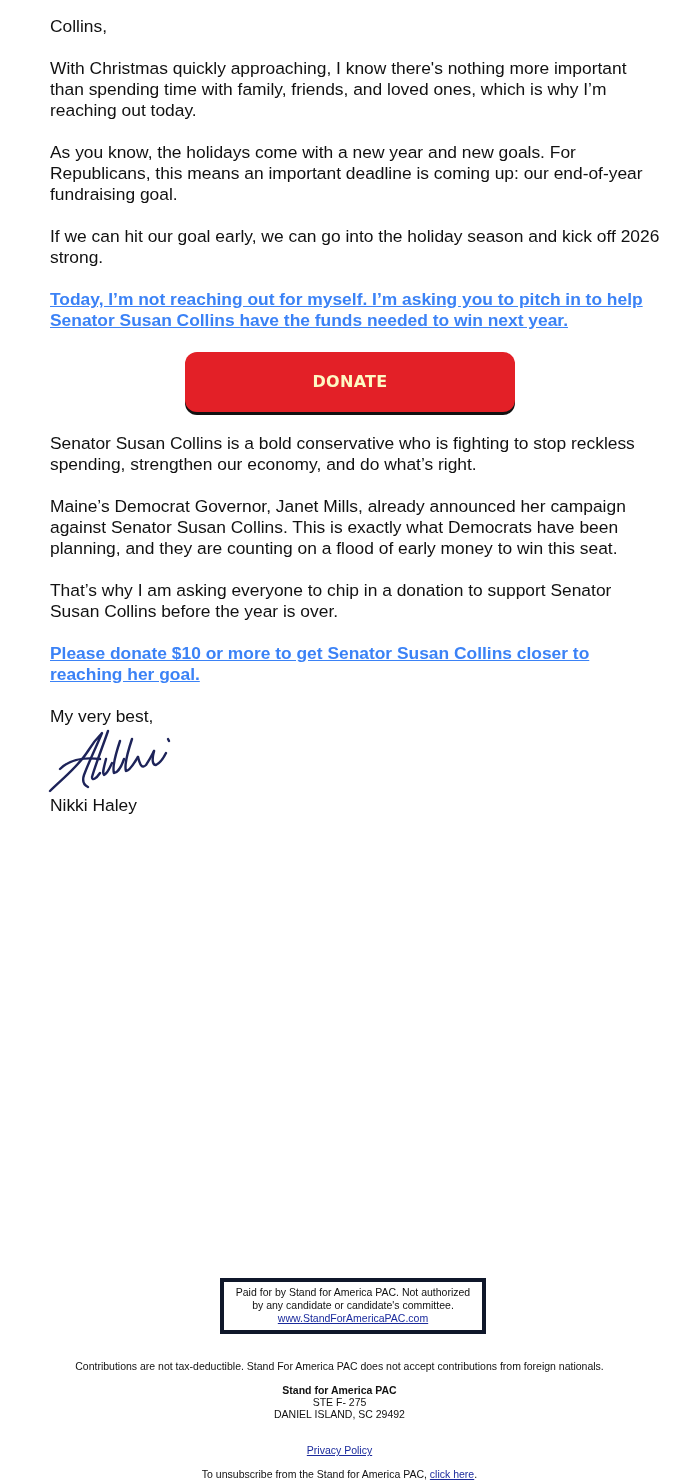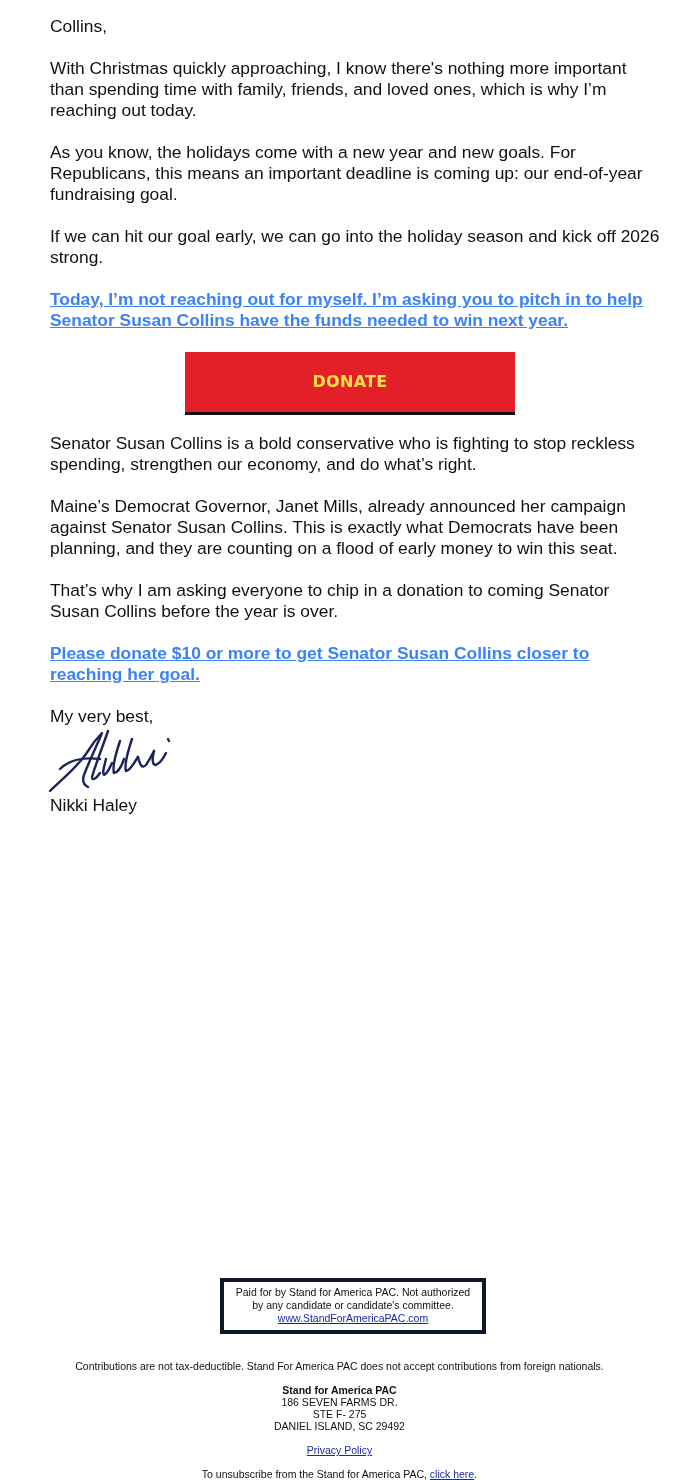--- a/index.html
+++ b/index.html
@@ -35,27 +35,27 @@
       text-align: center;
       margin: 0 0 21px 0;
       padding-left: 0;
     }
     .donate-btn {
       display: inline-block;
       width: 330px;
       height: 60px;
       line-height: 60px;
       background: #e32027;
-      color: #fde047;
+      color: #fef9c3;
       font-family: "DejaVu Sans", sans-serif;
       font-weight: bold;
       font-size: 16px;
       letter-spacing: 0.3px;
       text-align: center;
-      border-radius: 0;
+      border-radius: 12px;
       box-shadow: 0 3px 0 #111111;
       text-decoration: none;
       margin-left: -10px;
     }
     .signature {
       display: block;
       margin: -4px 0 0 -2px;
       width: 125px;
       height: 66px;
     }
@@ -103,21 +103,21 @@
   <p>As you know, the holidays come with a new year and new goals. For Republicans, this means an important deadline is coming up: our end-of-year fundraising goal.</p>
   <p>If we can hit our goal early, we can go into the holiday season and kick off 2026 strong.</p>
   <p>
     <a class="cta-link" href="#">Today, I’m not reaching out for myself. I’m asking you to pitch in to help Senator Susan Collins have the funds needed to win next year.</a>
   </p>
   <div class="donate-wrap">
     <a class="donate-btn" href="#">DONATE</a>
   </div>
   <p>Senator Susan Collins is a bold conservative who is fighting to stop reckless spending, strengthen our economy, and do what’s right.</p>
   <p>Maine’s Democrat Governor, Janet Mills, already announced her campaign against Senator Susan Collins. This is exactly what Democrats have been planning, and they are counting on a flood of early money to win this seat.</p>
-  <p>That’s why I am asking everyone to chip in a donation to coming Senator Susan Collins before the year is over.</p>
+  <p>That’s why I am asking everyone to chip in a donation to support Senator Susan Collins before the year is over.</p>
   <p>
     <a class="cta-link" href="#">Please donate $10 or more to get Senator Susan Collins closer to reaching her goal.</a>
   </p>
   <p style="margin-bottom:6px;">My very best,</p>
   <svg class="signature" viewBox="0 0 125 66" xmlns="http://www.w3.org/2000/svg">
     <g fill="none" stroke="#1d2359" stroke-width="2.4" stroke-linecap="round" stroke-linejoin="round">
       <path d="M2 62 C 14 50, 30 38, 40 22 C 46 12, 52 6, 54 4 C 50 14, 42 30, 36 46 C 34 52, 36 56, 40 58"></path>
       <path d="M12 40 C 22 30, 36 28, 52 30"></path>
       <path d="M60 2 C 56 14, 48 34, 44 48 C 44 52, 48 50, 52 44"></path>
       <path d="M58 30 C 56 38, 54 44, 56 46 C 60 44, 62 38, 64 34"></path>
@@ -134,21 +134,20 @@
 <div class="disclaimer-box">
   <div>Paid for by Stand for America PAC. Not authorized</div>
   <div>by any candidate or candidate's committee.</div>
   <div><a href="#">www.StandForAmericaPAC.com</a></div>
 </div>
 
 <div class="footer" style="top:1360px;">Contributions are not tax-deductible. Stand For America PAC does not accept contributions from foreign nationals.</div>
 
 <div class="footer" style="top:1384px;">
   <div class="org-name">Stand for America PAC</div>
-  <div>186 SEVEN FARMS DR.</div>
   <div>STE F- 275</div>
   <div>DANIEL ISLAND, SC 29492</div>
 </div>
 
 <div class="footer" style="top:1444px;">
   <a href="#">Privacy Policy</a>
 </div>
 
 <div class="footer" style="top:1468px;">
   <span>To unsubscribe from the Stand for America PAC, </span><a href="#">click here</a><span>.</span>

